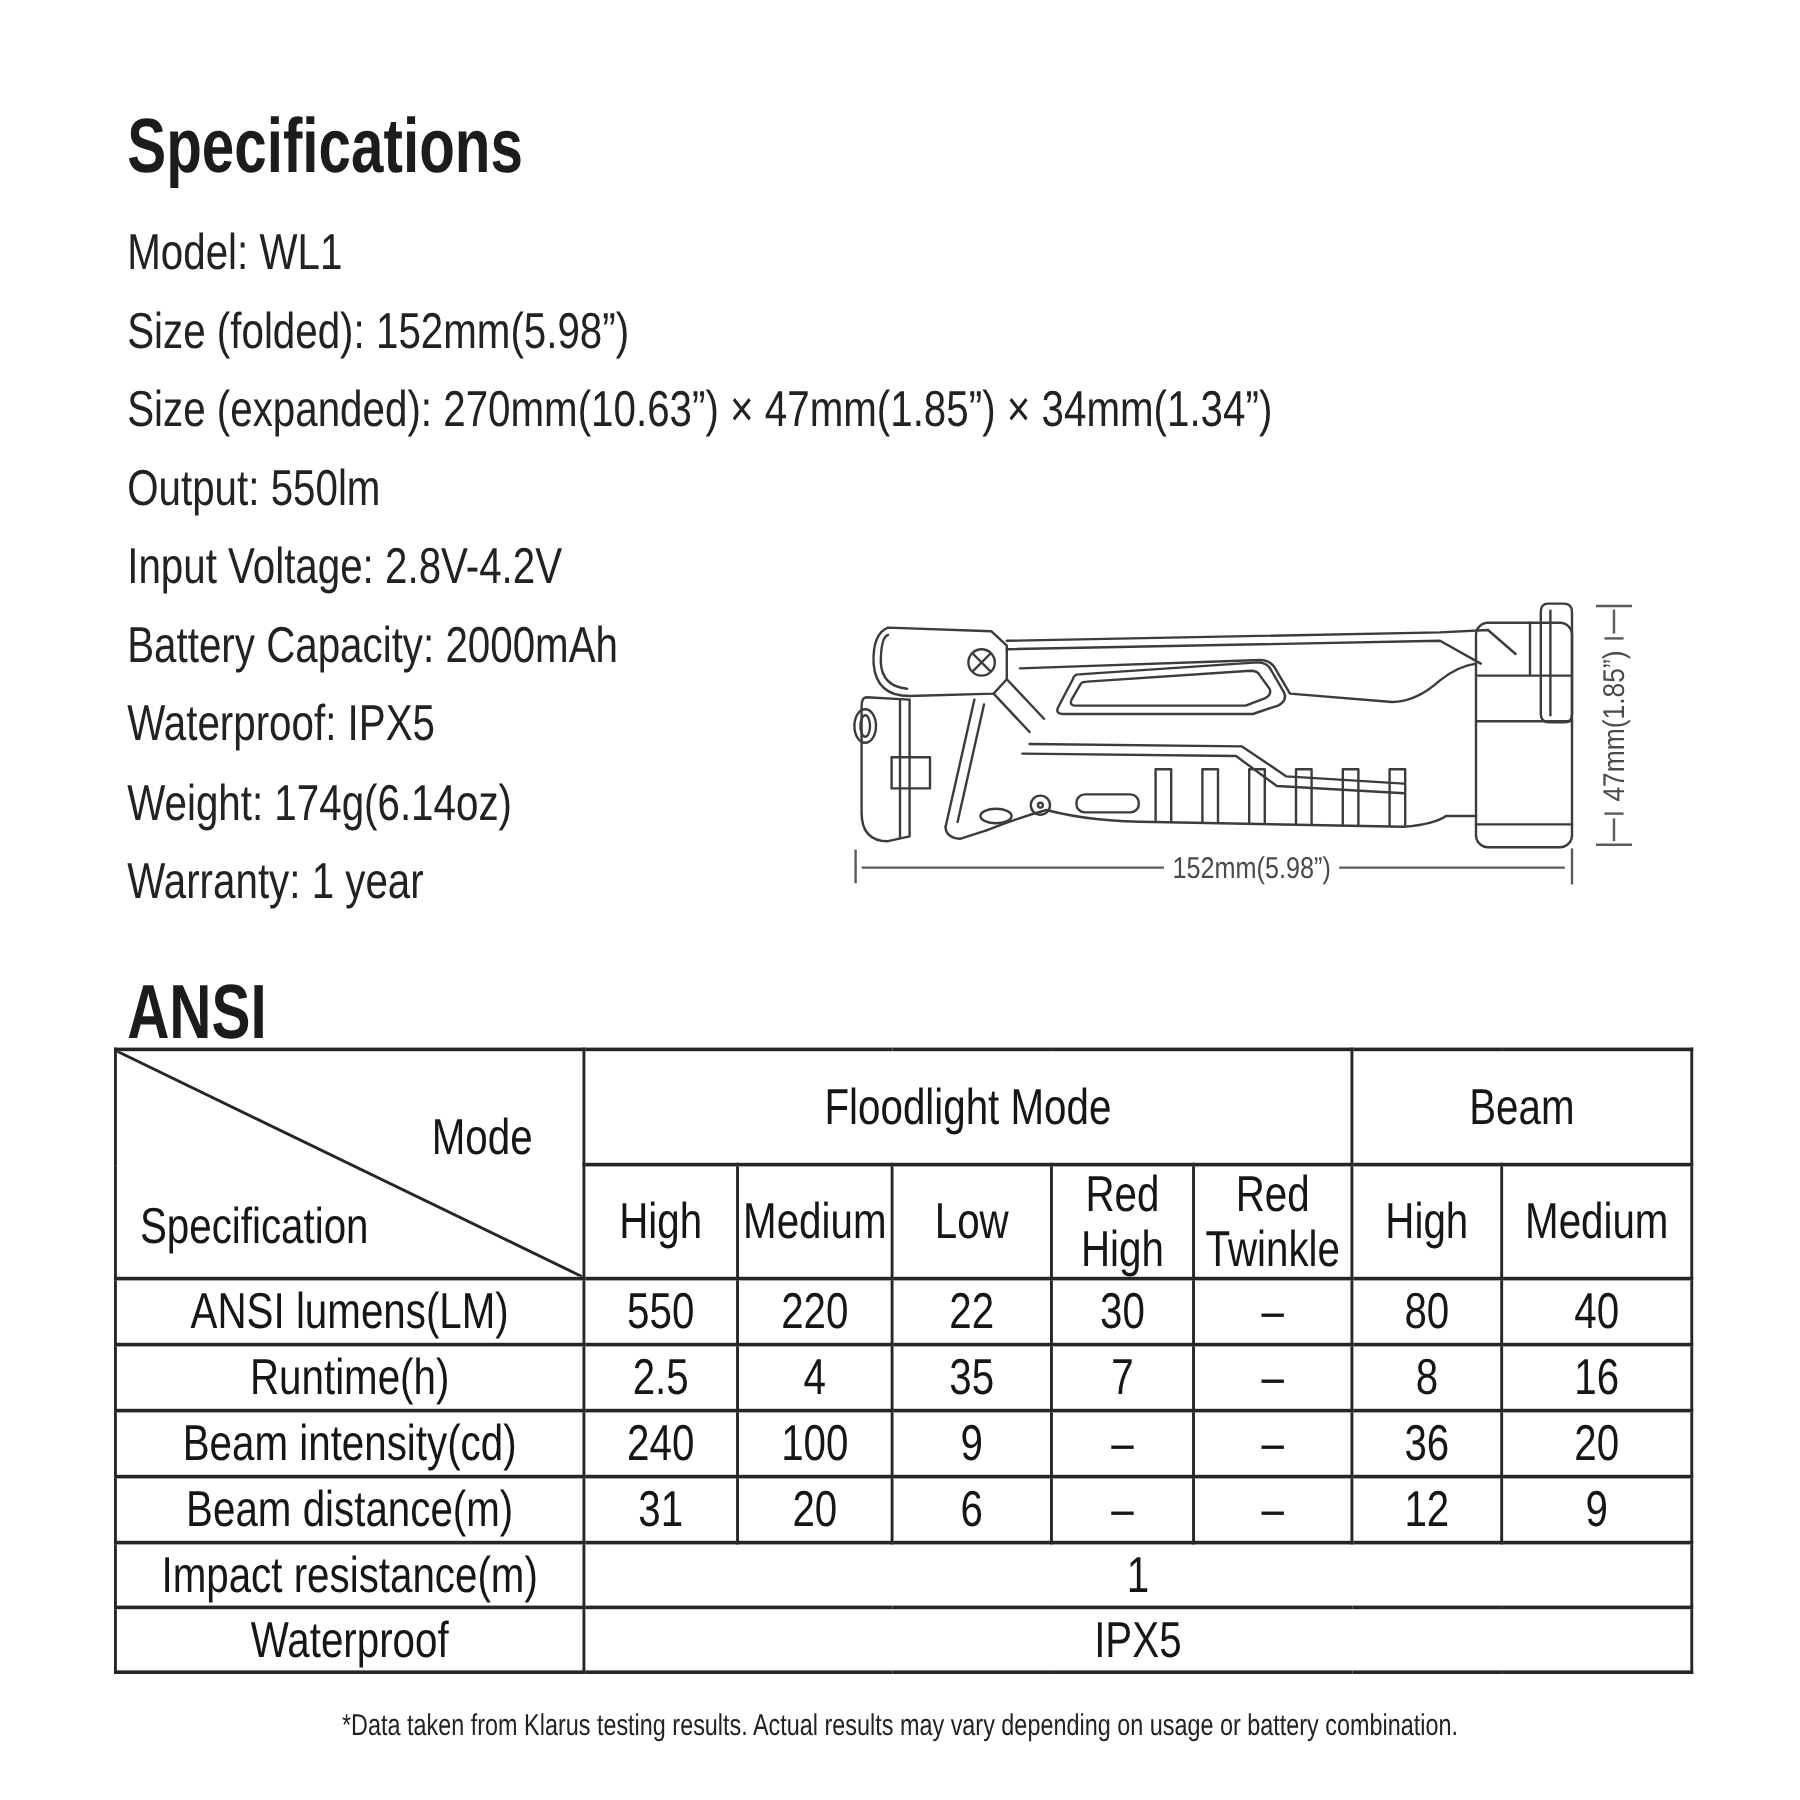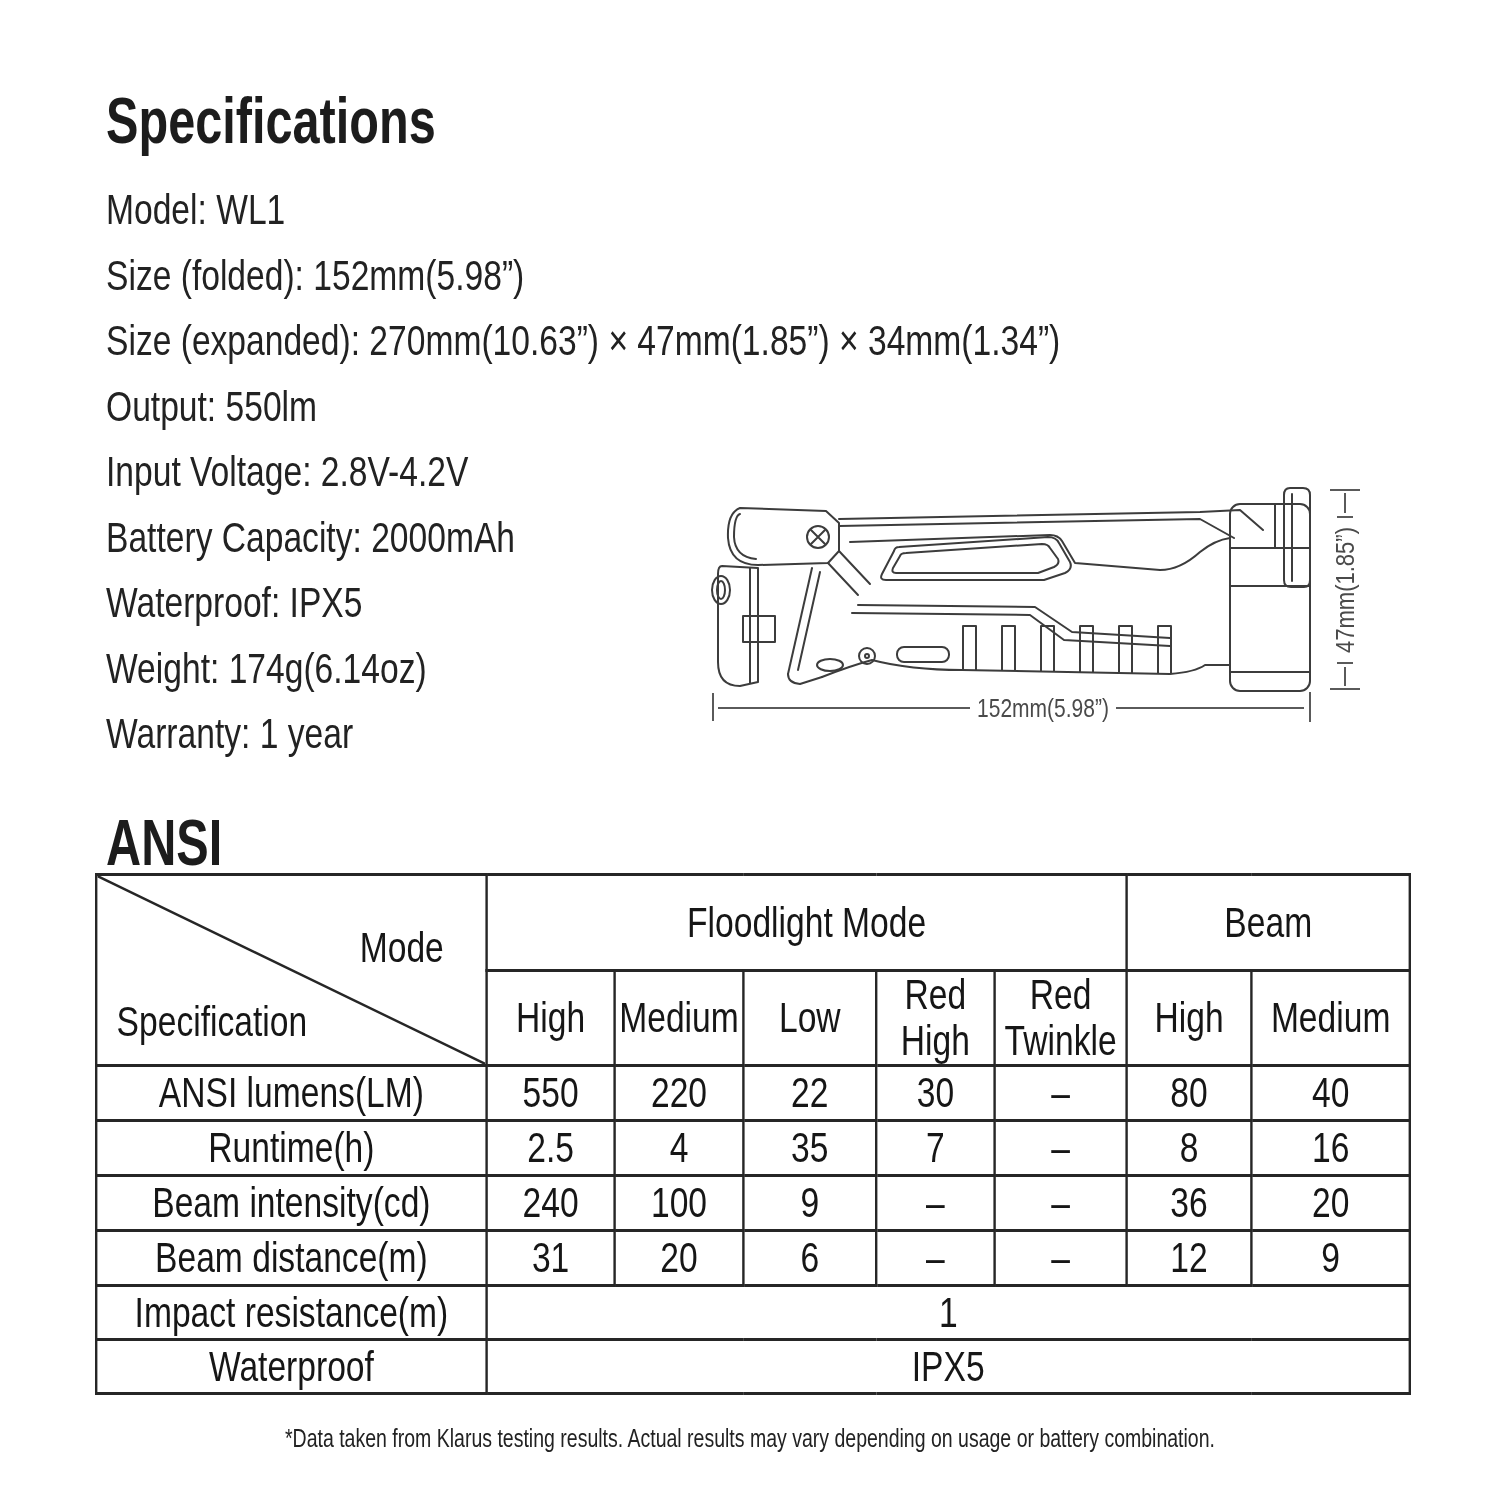--- a/index.html
+++ b/index.html
@@ -19,21 +19,21 @@
     font-size:42px; line-height:65.5px; white-space:nowrap;
     transform:scaleX(0.80); transform-origin:0 0;
     color:#222;
   }
   .ansi-heading {
     position:absolute; left:106px; top:806px;
     font-size:64px; font-weight:bold; white-space:nowrap;
     transform:scaleX(0.76); transform-origin:0 0;
   }
   .diagram-wrap {
-    position:absolute; left:700px; top:480px; width:680px; height:250px;
+    position:absolute; left:700px; top:495px; width:680px; height:250px;
   }
   .diagram-wrap svg { display:block; }
   .dim-text {
     font-family:"Liberation Sans","DejaVu Sans",sans-serif;
     font-size:25px; fill:#4a4a4a;
   }
   .table-wrap {
     position:absolute; left:95px; top:873px; width:1642px;
     transform:scaleX(0.80); transform-origin:0 0;
   }

